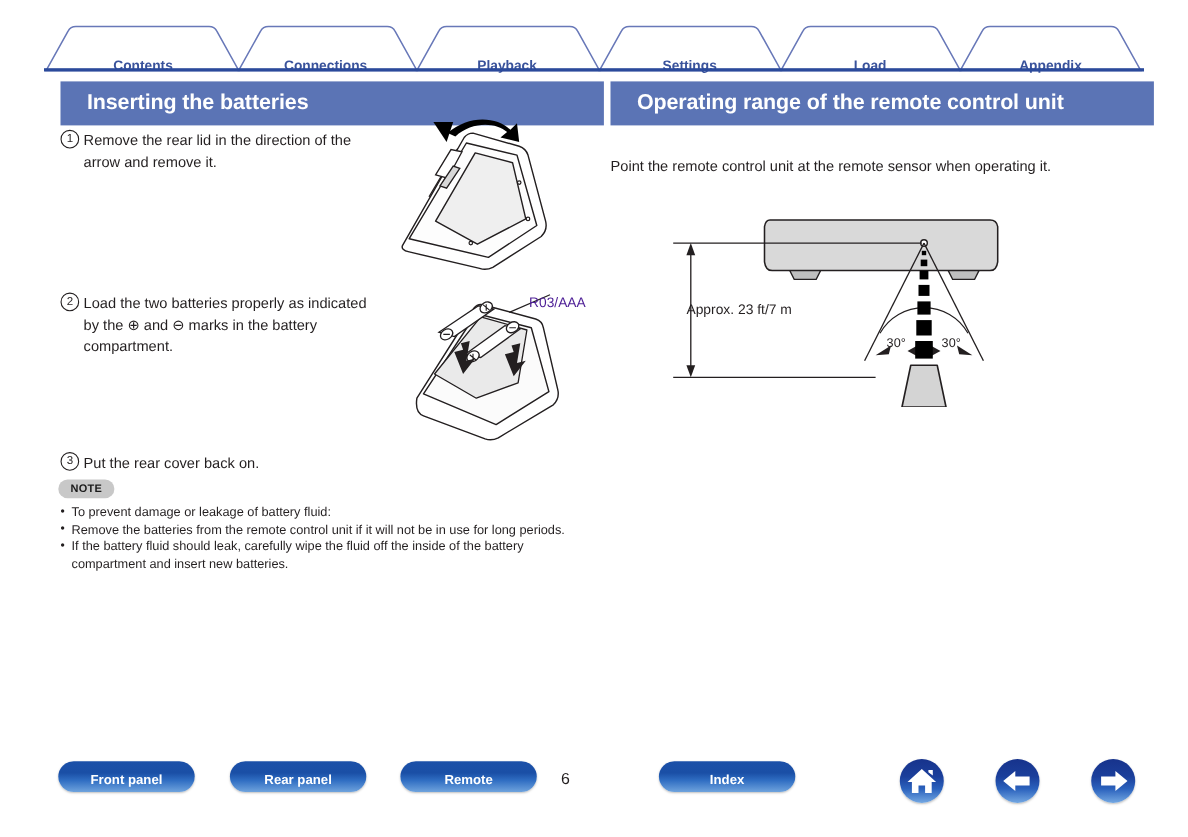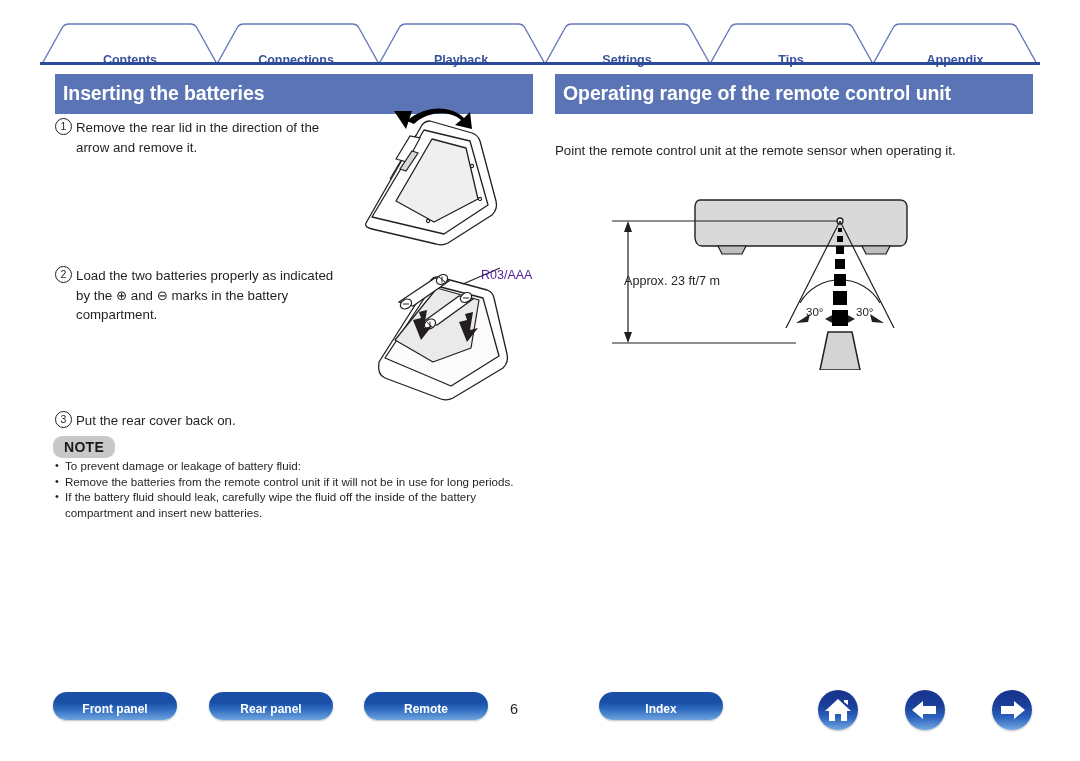--- a/index.html
+++ b/index.html
@@ -30,21 +30,21 @@
   .col{position:absolute;top:74px;}
   #col-left{left:55px;width:470px;}
   #col-right{left:555px;width:478px;}
 
   .section-header{
     background:#5b74b5;
     color:#ffffff;
     font-size:19.5px;
     font-weight:bold;
     line-height:26px;
-    padding:6px 0 8px 8px;
+    padding:6px 0 8px 24px;
     letter-spacing:-0.1px;
   }
   #hdr-left{width:470px;height:26px;}
   #hdr-right{width:470px;}
 
   
   .step{
     position:absolute;
     font-size:13.3px;
     line-height:19.5px;
@@ -63,21 +63,21 @@
   }
   .step .txt{display:block;margin-left:21px;}
   #step1{left:55px;top:118px;width:300px;}
   #step2{left:55px;top:266px;width:290px;}
   #step3{left:55px;top:411px;width:300px;}
 
   
   #note-badge{
     position:absolute;left:53px;top:436px;
     background:#c8c8c8;color:#1a1a1a;
-    font-size:14px;font-weight:bold;
+    font-size:10px;font-weight:bold;
     padding:3px 11px 3px 11px;
     border-radius:9px;
     letter-spacing:0.3px;
   }
   #note-list{
     position:absolute;left:55px;top:458px;width:490px;
     font-size:11.6px;line-height:15.6px;color:#231f20;
   }
   #note-list .li{position:relative;padding-left:10px;margin-bottom:0px;}
   #note-list .li::before{
@@ -154,21 +154,21 @@
       <path d="M379,46 L399,10 Q401,6 406,6 L518,6 Q523,6 525,10 L545,46 Z"></path>
       <path d="M545,46 L565,10 Q567,6 572,6 L683,6 Q688,6 690,10 L710,46 Z"></path>
       <path d="M710,46 L730,10 Q732,6 737,6 L846,6 Q851,6 853,10 L873,46 Z"></path>
       <path d="M873,46 L893,10 Q895,6 900,6 L1010,6 Q1015,6 1017,10 L1037,46 Z"></path>
     </g>
   </svg>
   <div class="tab-label" style="left:130px">Contents</div>
   <div class="tab-label" style="left:296px">Connections</div>
   <div class="tab-label" style="left:461px">Playback</div>
   <div class="tab-label" style="left:627px">Settings</div>
-  <div class="tab-label" style="left:791px">Tips</div>
+  <div class="tab-label" style="left:791px">Load</div>
   <div class="tab-label" style="left:955px">Appendix</div>
 </div>
 <div id="tabrule"></div>
 
 <div class="col" id="col-left">
   <div class="section-header" id="hdr-left">Inserting the batteries</div>
 </div>
 
 <div class="step" id="step1">
   <span class="num">1</span>

